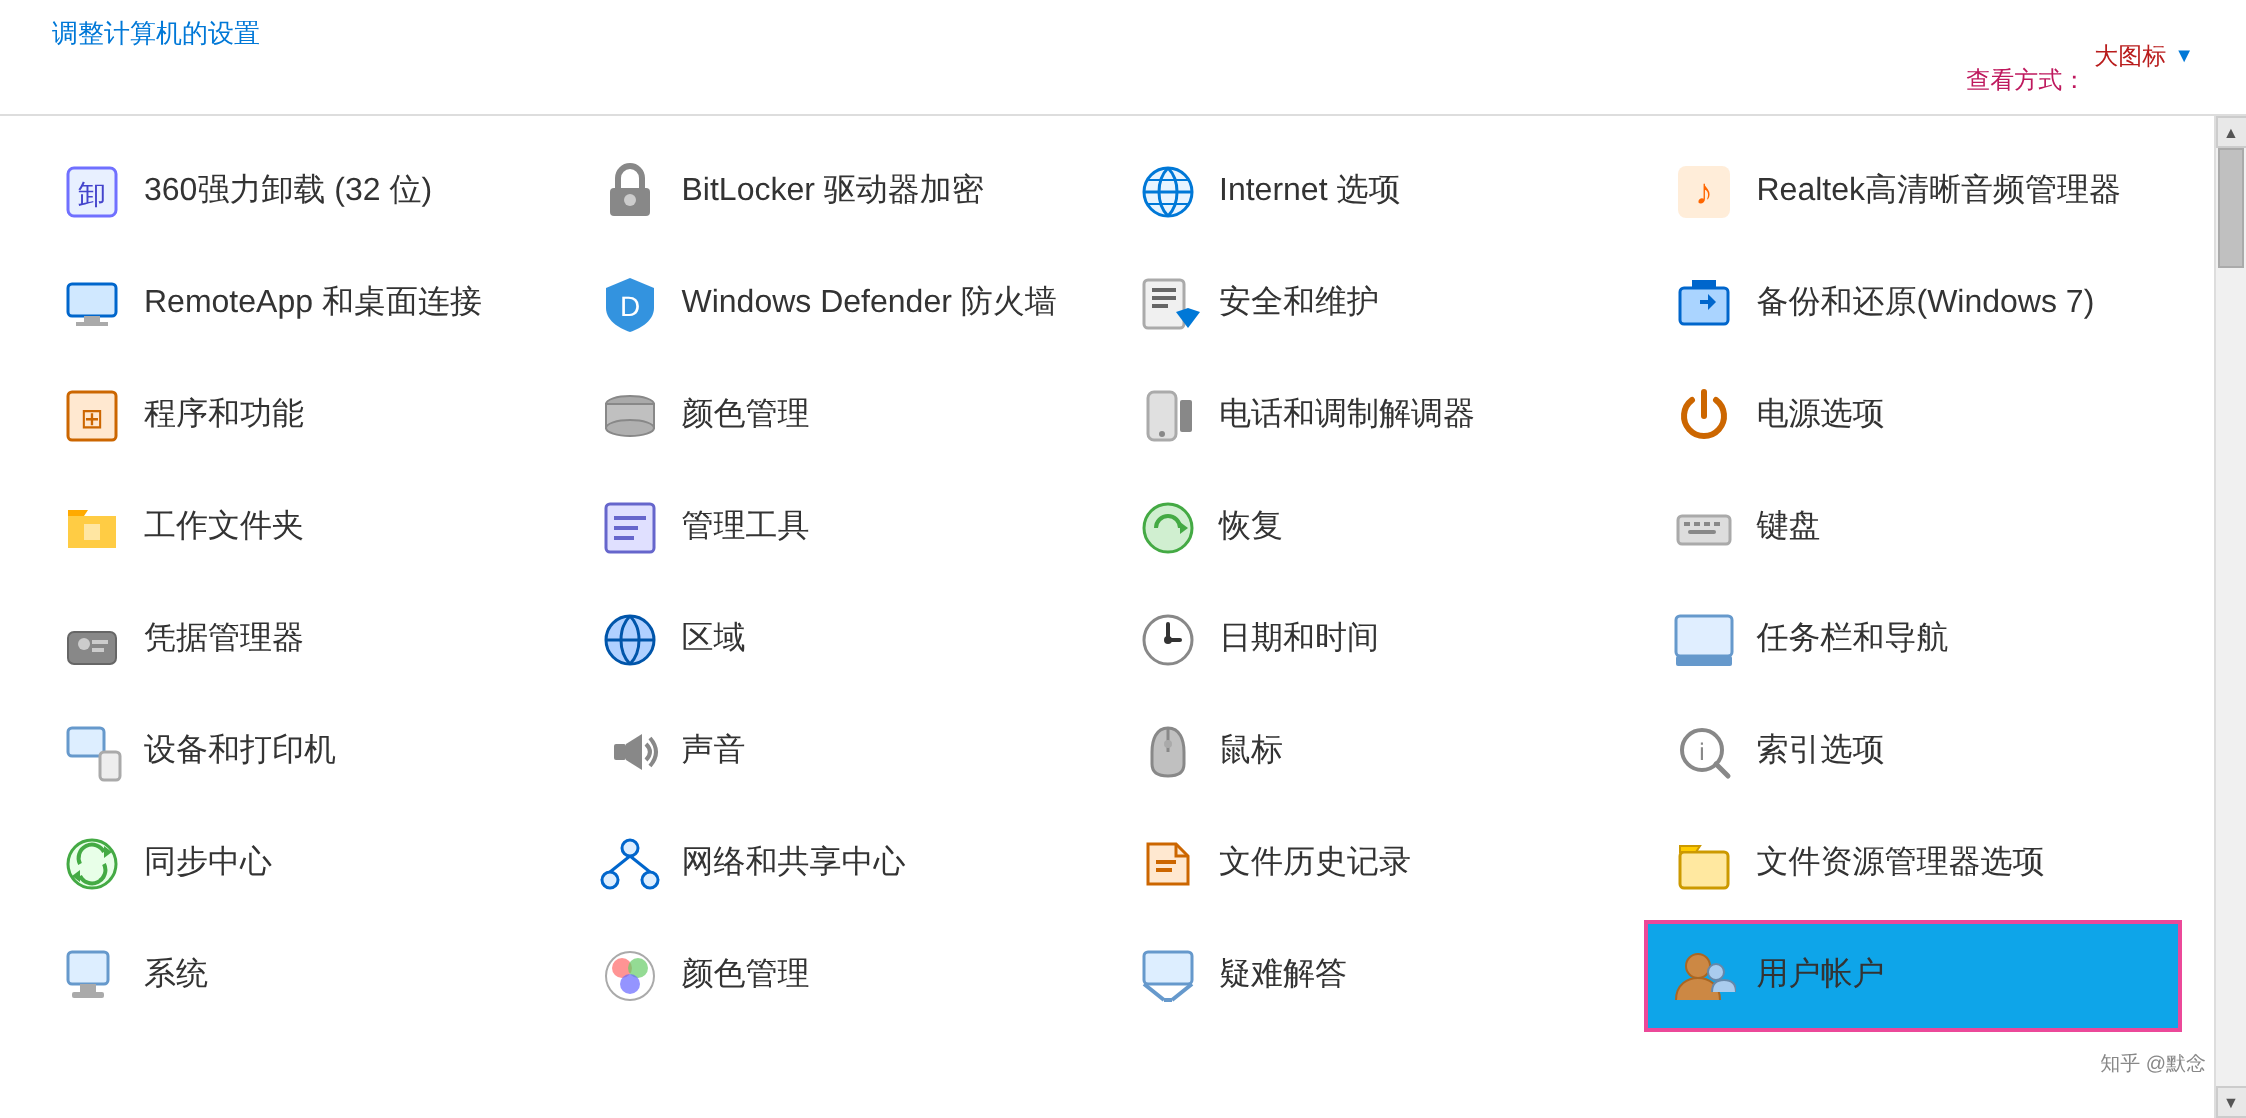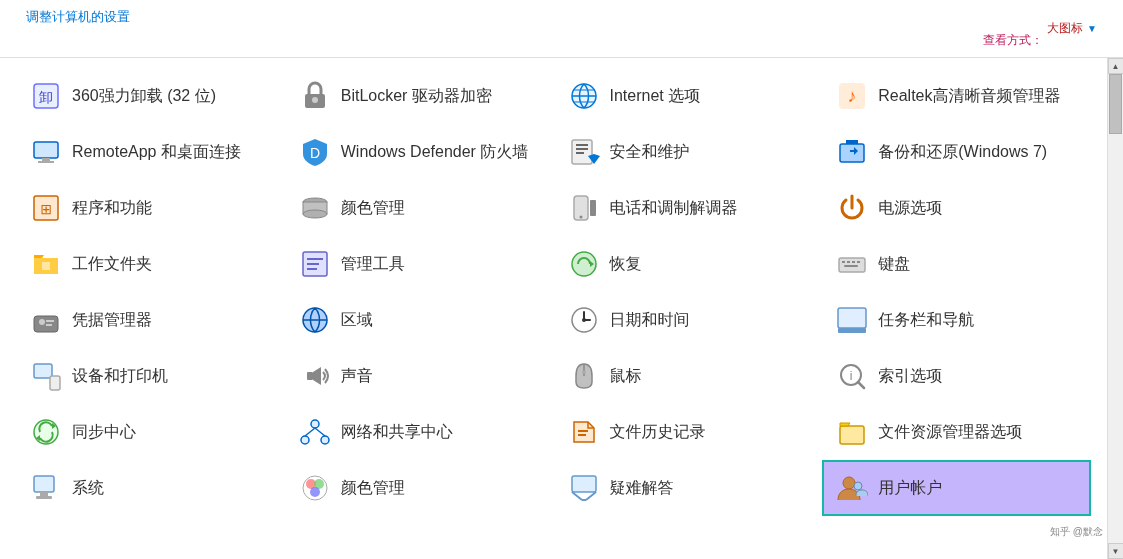--- a/index.html
+++ b/index.html
@@ -116,22 +116,22 @@
       display: flex;
       align-items: center;
       gap: 8px;
       padding: 8px 10px;
       cursor: pointer;
       min-height: 52px;
       border: 2px solid transparent;
     }
 
     .grid-item.highlighted {
-      border: 2px solid #14b8a6;
-      background: #c4b5fd;
+      border: 2px solid #ec4899;
+      background: #0ea5e9;
     }
 
     .item-icon {
       width: 36px;
       height: 36px;
       flex-shrink: 0;
       display: flex;
       align-items: center;
       justify-content: center;
       font-size: 24px;

